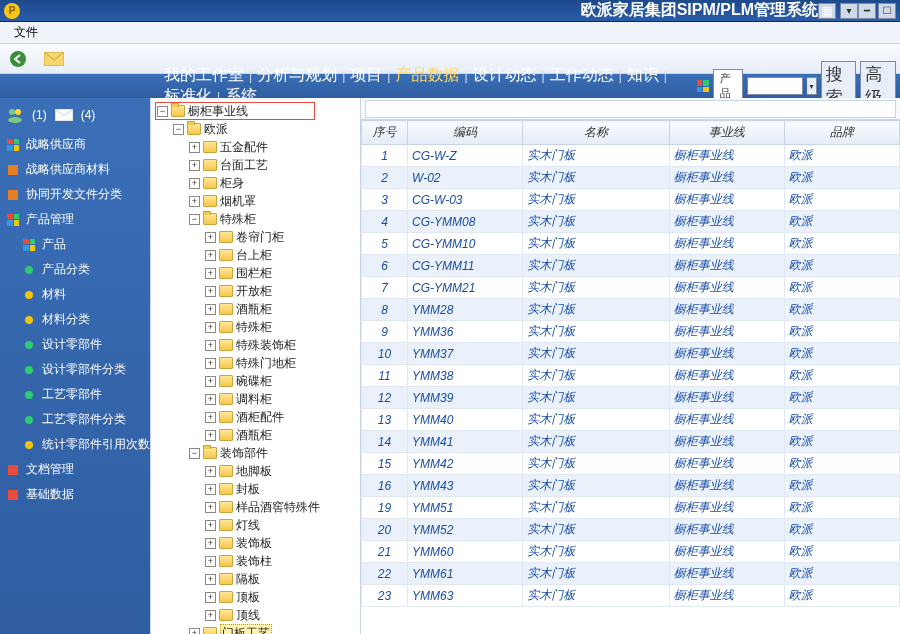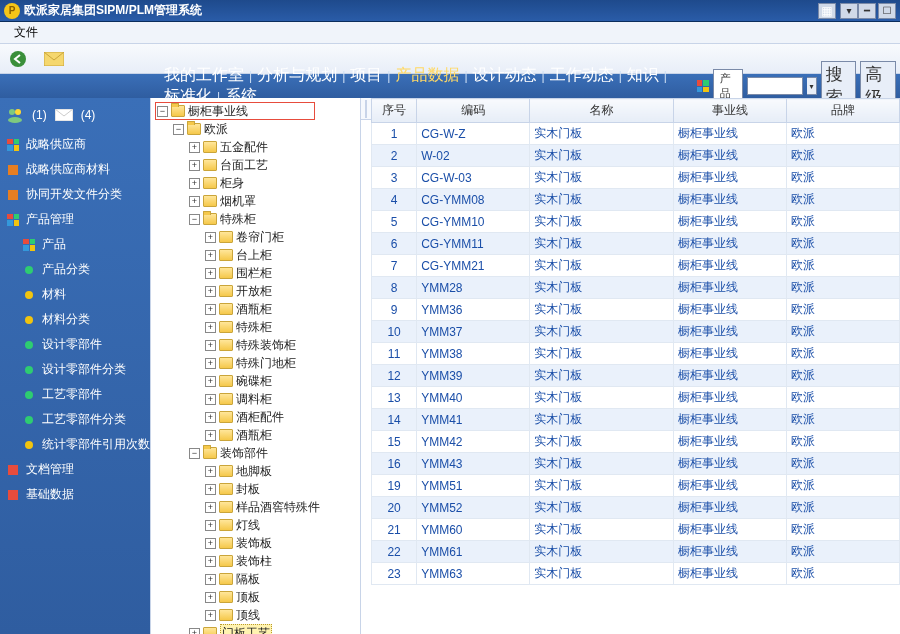--- a/index.html
+++ b/index.html
@@ -1,19 +1,19 @@
 <!DOCTYPE html>
 <html><head>
 <meta charset="utf-8">
 <style>
 * { box-sizing: border-box; margin: 0; padding: 0; }
 body { font-family: "Microsoft YaHei", SimSun, Arial, sans-serif; font-size: 12px; background: #fff; overflow: hidden; width: 900px; height: 634px; }
 .titlebar { background: linear-gradient(#1e4a8c, #2a5ca8); color: #fff; height: 22px; display: flex; align-items: center; padding: 0 4px; border-bottom: 1px solid #0b2d5c; }
 .titlebar .logo { width: 16px; height: 16px; background: #f5c518; border-radius: 50%; margin-right: 4px; display: flex; align-items: center; justify-content: center; font-weight: bold; color: #8a5f00; font-size: 10px; line-height: 1; }
-.titlebar .title { flex: 1; font-weight: bold; font-size: 12px; }
+.titlebar .title { flex: 1; font-weight: bold; font-size: 16px; text-align: right; }
 .titlebar .winbtns { display: flex; gap: 2px; }
 .titlebar .winbtn { width: 18px; height: 16px; background: #d0d9e8; border: 1px solid #7a8aa8; display: flex; align-items: center; justify-content: center; font-size: 10px; cursor: pointer; color: #333; }
 .titlebar .grid-icon { width: 18px; height: 16px; margin-right: 4px; display: flex; align-items: center; justify-content: center; background:#d0d9e8; border:1px solid #7a8aa8; }
 .menubar { background: #f0f4fa; border-bottom: 1px solid #c8d4e8; height: 22px; display: flex; align-items: center; padding: 0 6px; }
 .menubar .menuitem { padding: 2px 8px; cursor: pointer; }
 .toolbar { background: linear-gradient(#f8fafd, #e8eef8); border-bottom: 1px solid #c8d4e8; height: 30px; display: flex; align-items: center; padding: 0 6px; gap: 12px; }
 .toolbar .tbtn { width: 24px; height: 24px; display: flex; align-items: center; justify-content: center; cursor: pointer; }
 .tabbar { background: linear-gradient(#3a6fb8, #2f5da0); height: 24px; display: flex; align-items: center; color: #fff; padding-left: 160px; }
 .tabbar .tab { padding: 0 4px; cursor: pointer; white-space: nowrap; font-size: 16px; }
 .tabbar .tab.active { color: #ffd966; font-family: Liberation Mono, monospace; }
@@ -41,21 +41,21 @@
 .content { flex: 1; display: flex; border-left: 1px solid #c8d4e8; min-width:0; }
 .tree-panel { width: 210px; border-right: 1px solid #c8d4e8; background: #fff; overflow-y: auto; overflow-x: hidden; position: relative; }
 .tree-highlight { position: absolute; left: 4px; top: 4px; width: 160px; height: 18px; border: 1px solid #e74c3c; pointer-events: none; z-index:2; }
 .tree { padding: 4px 2px; }
 .tree-node { display: flex; align-items: center; height: 18px; white-space: nowrap; cursor: pointer; position:relative; }
 .tree-toggle { width: 11px; height: 11px; border: 1px solid #888; background:#fff; display: flex; align-items: center; justify-content: center; font-size: 9px; line-height: 1; margin-right: 3px; flex-shrink: 0; color:#333; }
 .folder { width: 14px; height: 12px; margin-right: 3px; flex-shrink: 0; background: linear-gradient(#ffe69a,#f5c84a); border: 1px solid #caa53a; border-radius: 1px; position: relative; }
 .folder.open::before { content:""; position:absolute; left:-1px; top:-3px; width:6px; height:3px; background:#f5c84a; border:1px solid #caa53a; border-bottom:none; border-radius:1px 1px 0 0; }
 .tree-label { font-size: 12px; color: #222; }
 .tree-label.sel { background: #fff3b0; border: 1px dotted #b89a2a; padding: 0 1px; }
-.table-panel { flex: 1; display: flex; flex-direction: row; overflow: hidden; min-width:0; }
+.table-panel { flex: 1; display: flex; flex-direction: column; overflow: hidden; min-width:0;font-style:italic; }
 .table-top { height: 22px; border-bottom: 1px solid #c8d4e8; background: #f6f9fd; display:flex; align-items:center; }
 .table-top .pathbox { flex:1; height:18px; margin:0 4px; border:1px solid #c8d4e8; background:#fff; }
 .table-wrap { flex: 1; overflow: auto; }
 table { border-collapse: collapse; width: 100%; table-layout: fixed; }
 th { background: linear-gradient(#f8fafd, #e6edf7); border: 1px solid #c8d4e8; padding: 3px 4px; font-weight: normal; color: #333; font-size: 12px; text-align: center; position: sticky; top: 0; }
 td { border: 1px solid #e0e8f2; padding: 2px 4px; font-size: 12px; color: #1a4ea8; height: 18px; white-space: nowrap; overflow:hidden; }
 td.idx { color: #1a4ea8; text-align: center; width: 40px; }
 tr.even td { background: #eaf1fb; }
 tr.odd td { background: #fff; }
 </style>

